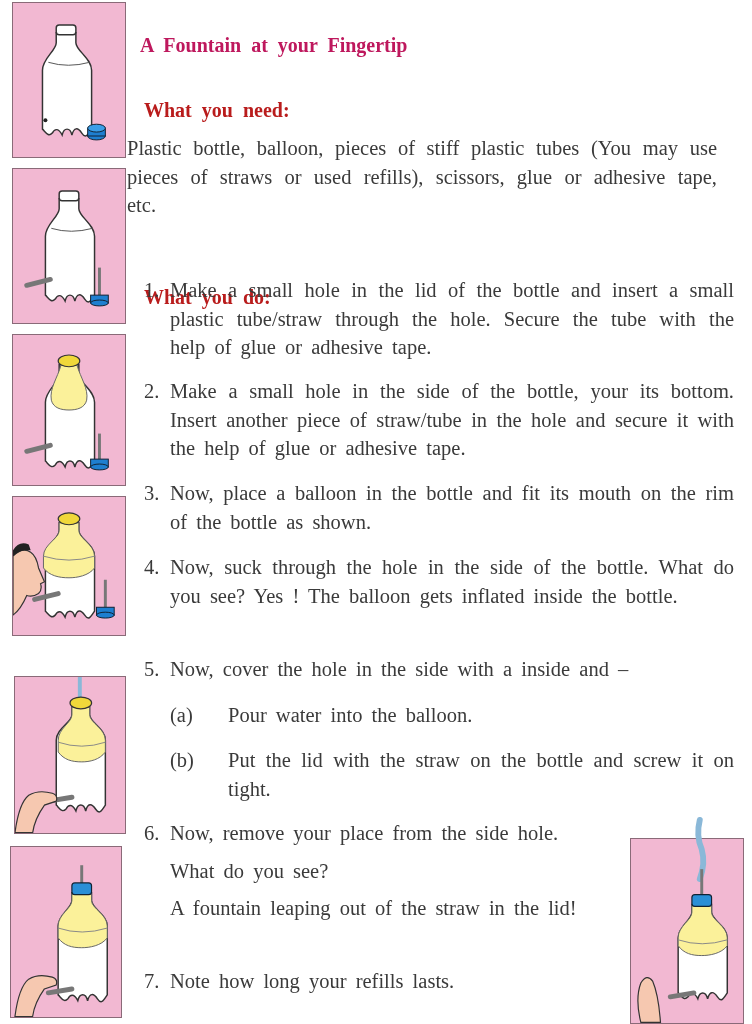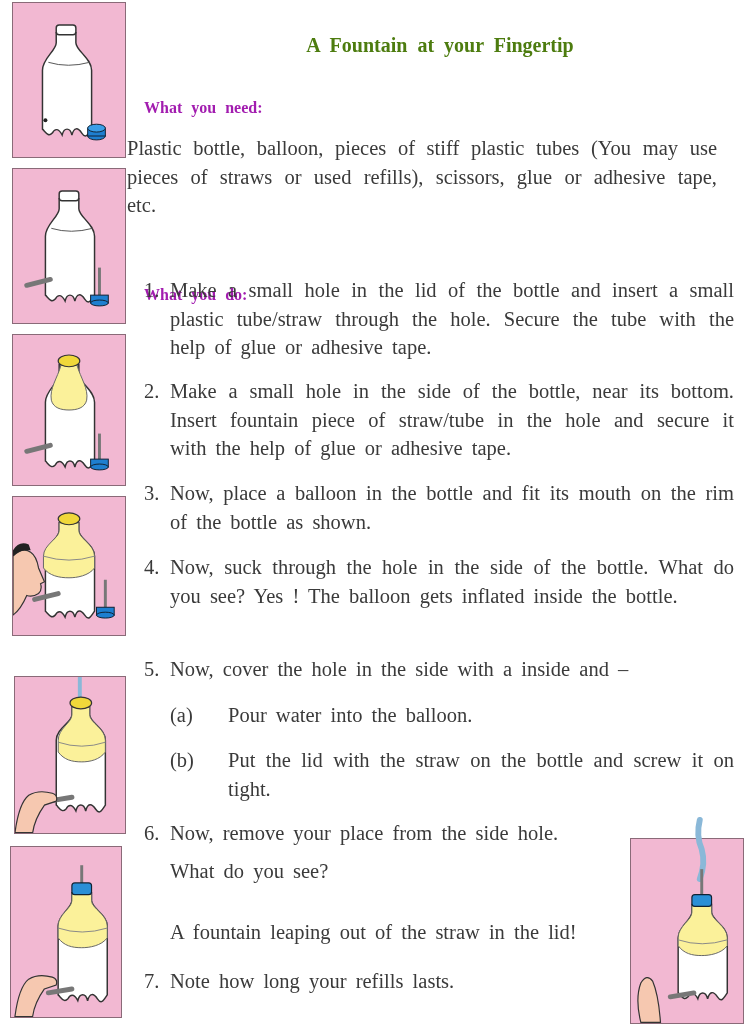--- a/index.html
+++ b/index.html
@@ -5,25 +5,25 @@
   html, body { margin:0; padding:0; }
   body {
     width:752px; height:1024px; background:#ffffff; position:relative; overflow:hidden;
     font-family:"Liberation Serif","DejaVu Serif",serif; color:#3a3a3a;
   }
   .panel {
     position:absolute; background:#f2b8d2; border:1.5px solid #8a6a78; box-sizing:border-box; overflow:hidden;
   }
   .panel svg { position:absolute; left:0; top:0; width:100%; height:100%; }
   .title {
-    position:absolute; left:140px; top:34px; width:600px; text-align:center;
-    color:#4d7c0f; font-weight:bold; font-size:20px; word-spacing:5px;
+    position:absolute; left:140px; top:34px; width:600px; 
+    color:#be185d; font-weight:bold; font-size:20px; word-spacing:5px;
   }
   .heading {
-    position:absolute; left:144px; color:#a21caf; font-weight:bold; font-size:16px; word-spacing:5px;
+    position:absolute; left:144px; color:#b91c1c; font-weight:bold; font-size:20px; word-spacing:5px;
   }
   .para {
     position:absolute; left:127px; width:590px; font-size:20.5px; line-height:28.5px;
     text-align:justify; word-spacing:4px;
   }
   .step { position:absolute; left:144px; width:590px; font-size:20.5px; line-height:28.5px; word-spacing:4px; }
   .step .num { position:absolute; left:0; top:0; width:26px; }
   .step .txt { display:block; margin-left:26px; text-align:justify; text-align-last:left; }
   .sub { position:absolute; left:170px; width:564px; font-size:20.5px; line-height:28.5px; word-spacing:4px; }
   .sub .num { position:absolute; left:0; top:0; width:40px; }
@@ -128,21 +128,21 @@
 
 <div class="heading" style="top:241px;margin-top:45px;">What you do:</div>
 
 <div class="step" style="top:276px;">
   <span class="num">1.</span>
   <span class="txt">Make a small hole in the lid of the bottle and insert a small plastic tube/straw through the hole. Secure the tube with the help of glue or adhesive tape.</span>
 </div>
 
 <div class="step" style="top:377px;">
   <span class="num">2.</span>
-  <span class="txt">Make a small hole in the side of the bottle, near its bottom. Insert fountain piece of straw/tube in the hole and secure it with the help of glue or adhesive tape.</span>
+  <span class="txt">Make a small hole in the side of the bottle, your its bottom. Insert another piece of straw/tube in the hole and secure it with the help of glue or adhesive tape.</span>
 </div>
 
 <div class="step" style="top:479px;">
   <span class="num">3.</span>
   <span class="txt">Now, place a balloon in the bottle and fit its mouth on the rim of the bottle as shown.</span>
 </div>
 
 <div class="step" style="top:553px;">
   <span class="num">4.</span>
   <span class="txt">Now, suck through the hole in the side of the bottle. What do you see? Yes ! The balloon gets inflated inside the bottle.</span>
@@ -163,20 +163,20 @@
   <span class="txt">Put the lid with the straw on the bottle and screw it on tight.</span>
 </div>
 
 <div class="step" style="top:819px;width:470px;">
   <span class="num">6.</span>
   <span class="txt">Now, remove your place from the side hole.</span>
 </div>
 
 <div class="plain" style="top:857px;">What do you see?</div>
 
-<div class="step" style="top:894px;left:144px;width:466px;margin-top:24px;">
+<div class="step" style="top:894px;left:144px;width:466px;">
   <span class="txt">A fountain leaping out of the straw in the lid!</span>
 </div>
 
 <div class="step" style="top:967px;width:470px;">
   <span class="num">7.</span>
   <span class="txt">Note how long your refills lasts.</span>
 </div>
 
 </body></html>

